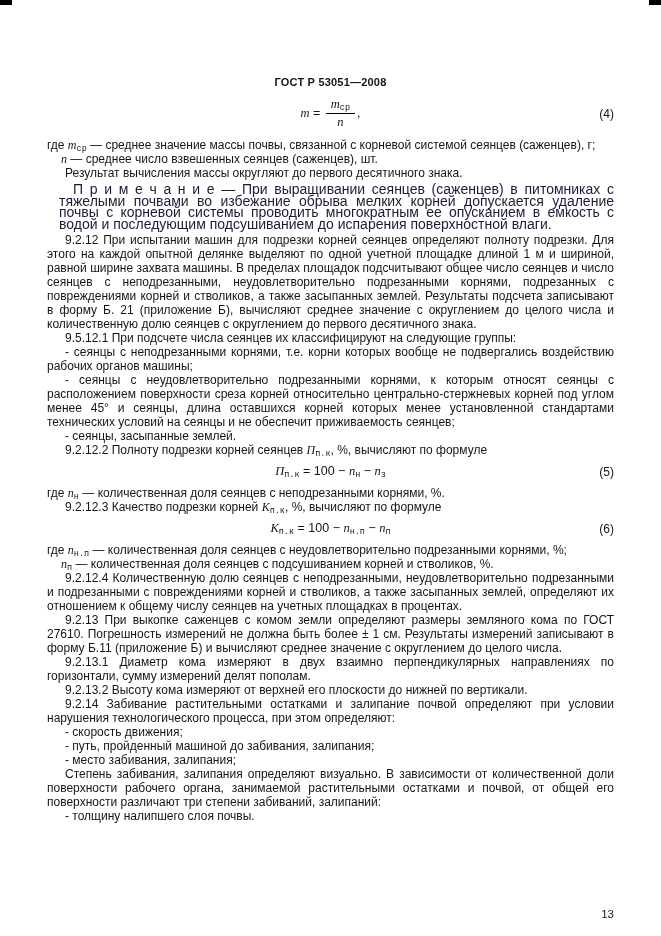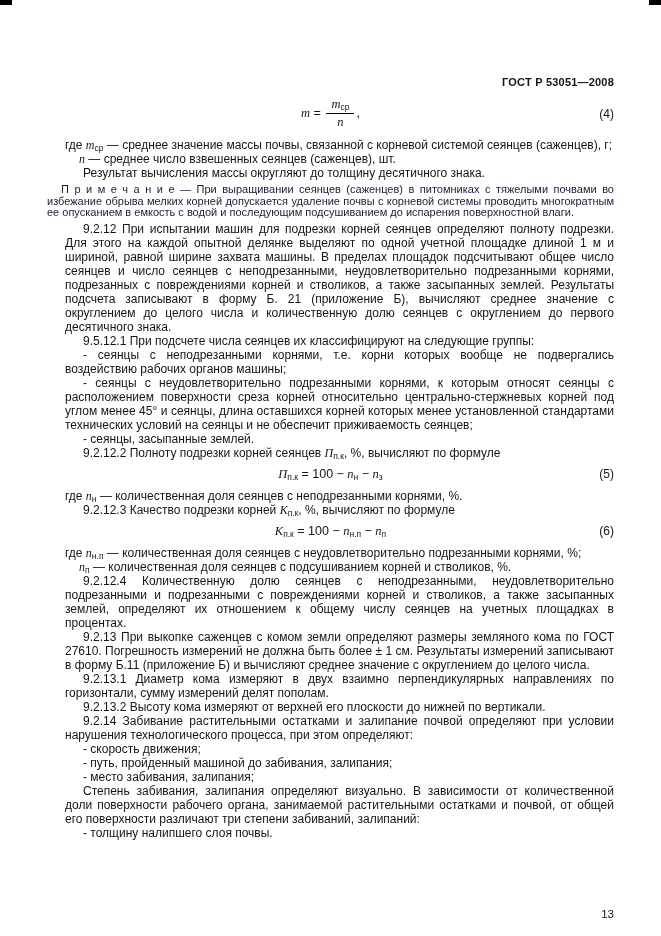--- a/index.html
+++ b/index.html
@@ -15,42 +15,41 @@
     width:661px; height:936px;
     background:#ffffff;
     padding:76px 47px 0 47px;
     overflow:hidden;
   }
   .corner-mark { position:absolute; top:0; width:12px; height:5px; background:#000; }
   .corner-mark.tl { left:0; }
   .corner-mark.tr { right:0; }
 
   .doc-header {
-    text-align:right;
+    text-align:center;
     font-weight:bold;
     font-size:11px;
     letter-spacing:.2px;
     margin-bottom:9px;
   }
 
   .para {
     font-size:12px;
     line-height:14px;
     text-align:justify;
-    margin-left:18px;
   }
   .ind { text-indent:18px; }
   .hang { padding-left:14px; }
 
   .note {
-    font-size:11px;
+    font-size:14px;
     line-height:11.5px;
     text-align:justify;
     text-indent:14px;
-    margin:4px 0 3px 0;
+    margin:4px 0 3px 12px;
     color:#1b1b3a;
   }
 
   .formula-row {
     display:flex;
     align-items:center;
     font-size:12.5px;
     margin:7px 0;
   }
   .formula-row.frac-row { margin:9px 0 8px 0; }
@@ -58,21 +57,21 @@
   .f-no { text-align:right; font-size:12px; }
   .f-body { white-space:nowrap; }
 
   .fv {
     font-style:italic;
     font-family:"Liberation Serif", serif;
   }
   .fsub {
     font-size:8.5px;
     font-style:normal;
-    font-family:Liberation Sans, sans-serif;
+    font-family:Liberation Mono, monospace;
     vertical-align:-2px;
     line-height:0;
   }
 
   .frac {
     display:inline-block;
     vertical-align:middle;
     text-align:center;
     margin:0 2px;
   }
@@ -100,21 +99,21 @@
     <div class="formula-row frac-row">
       <span class="f-side"></span>
       <span class="f-body"><span class="fv">m</span><span> = </span><span class="frac"><span class="frac-num"><span class="fv">m</span><sub class="fsub">ср</sub></span><span class="frac-den"><span class="fv">n</span></span></span><span>,</span></span>
       <span class="f-side f-no">(4)</span>
     </div>
 
     <p class="para"><span>где </span><span class="fv">m</span><sub class="fsub">ср</sub><span> — среднее значение массы почвы, связанной с корневой системой сеянцев (саженцев), г;</span></p>
 
     <p class="para hang"><span class="fv">n</span><span> — среднее число взвешенных сеянцев (саженцев), шт.</span></p>
 
-    <p class="para ind">Результат вычисления массы округляют до толщину десятичного знака.</p>
+    <p class="para ind">Результат вычисления массы округляют до первого десятичного знака.</p>
 
     <p class="note">П р и м е ч а н и е — При выращивании сеянцев (саженцев) в питомниках с тяжелыми почвами во избежание обрыва мелких корней допускается удаление почвы с корневой системы проводить многократным ее опусканием в емкость с водой и последующим подсушиванием до испарения поверхностной влаги.</p>
 
     <p class="para ind">9.2.12 При испытании машин для подрезки корней сеянцев определяют полноту подрезки. Для этого на каждой опытной делянке выделяют по одной учетной площадке длиной 1 м и шириной, равной ширине захвата машины. В пределах площадок подсчитывают общее число сеянцев и число сеянцев с неподрезанными, неудовлетворительно подрезанными корнями, подрезанных с повреждениями корней и стволиков, а также засыпанных землей. Результаты подсчета записывают в форму Б. 21 (приложение Б), вычисляют среднее значение с округлением до целого числа и количественную долю сеянцев с округлением до первого десятичного знака.</p>
 
     <p class="para ind">9.5.12.1 При подсчете числа сеянцев их классифицируют на следующие группы:</p>
     <p class="para ind">- сеянцы с неподрезанными корнями, т.е. корни которых вообще не подвергались воздействию рабочих органов машины;</p>
     <p class="para ind">- сеянцы с неудовлетворительно подрезанными корнями, к которым относят сеянцы с расположением поверхности среза корней относительно центрально-стержневых корней под углом менее 45° и сеянцы, длина оставшихся корней которых менее установленной стандартами технических условий на сеянцы и не обеспечит приживаемость сеянцев;</p>
     <p class="para ind">- сеянцы, засыпанные землей.</p>
 

